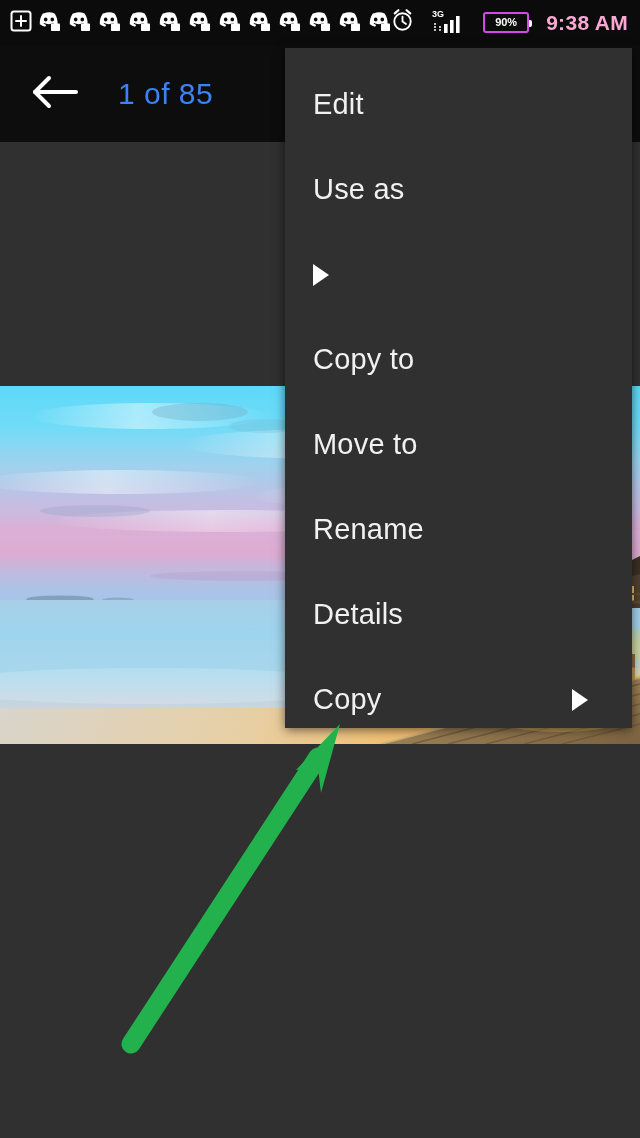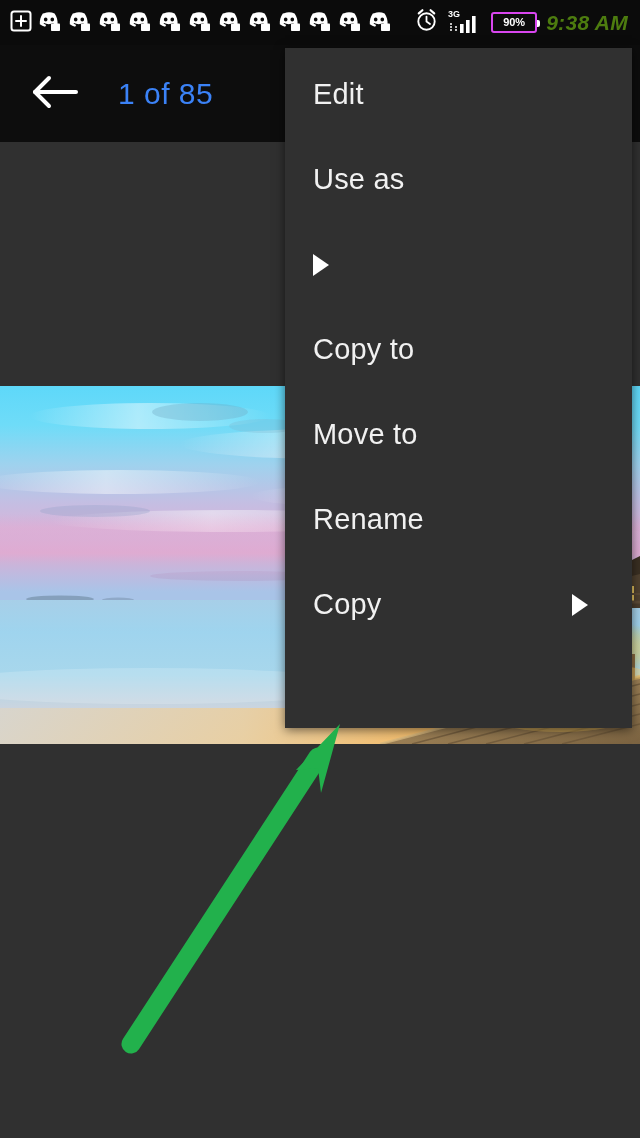--- a/index.html
+++ b/index.html
@@ -32,31 +32,30 @@
   #status-left {
     display: flex;
     align-items: center;
     gap: 4px;
     flex: 1 1 auto;
     min-width: 0;
   }
   #status-right {
     display: flex;
     align-items: center;
-    gap: 9px;
+    gap: 17px;
     flex: 0 0 auto;
   }
   .sb-icon { display: block; }
   .clock-text {
-    color: #4d7c0f;
+    color: #f9a8d4;
     font-size: 21px;
     font-weight: bold;
     letter-spacing: 0.3px;
     white-space: nowrap;
-    font-style: italic;
   }
   .batt {
     position: relative;
     width: 46px; height: 21px;
     border: 2px solid #d946ef;
     border-radius: 3px;
     box-sizing: border-box;
     display: flex;
     align-items: center;
     justify-content: center;
@@ -111,21 +110,21 @@
   }
   #photo svg { display: block; }
 
   
   #popup-menu {
     position: absolute;
     left: 285px; top: 48px;
     width: 347px; height: 680px;
     background: #303030;
     box-shadow: 0 2px 10px rgba(0,0,0,0.55);
-    padding-top: 4px;
+    padding-top: 14px;
     box-sizing: border-box;
     z-index: 5;
   }
   .menu-item {
     position: relative;
     height: 85px;
     display: flex;
     align-items: center;
     padding: 0 22px 0 28px;
     cursor: pointer;
@@ -456,20 +455,23 @@
     </div>
 
     <div class="menu-item">
       <span class="menu-label">Move to</span>
     </div>
 
     <div class="menu-item">
       <span class="menu-label">Rename</span>
     </div>
 
+    <div class="menu-item">
+      <span class="menu-label">Details</span>
+    </div>
 
     <div class="menu-item">
       <span class="menu-label">Copy</span>
       <span class="submenu-arrow"></span>
     </div>
   </div>
 
   <svg id="annotation-arrow" viewBox="0 0 640 1138">
     <path d="M131 1044 L318 757" stroke="#22b14c" stroke-width="19" stroke-linecap="round" fill="none"></path>
     <path d="M340 724 L296 770 L318 768 L321 793 Z" fill="#22b14c"></path>

